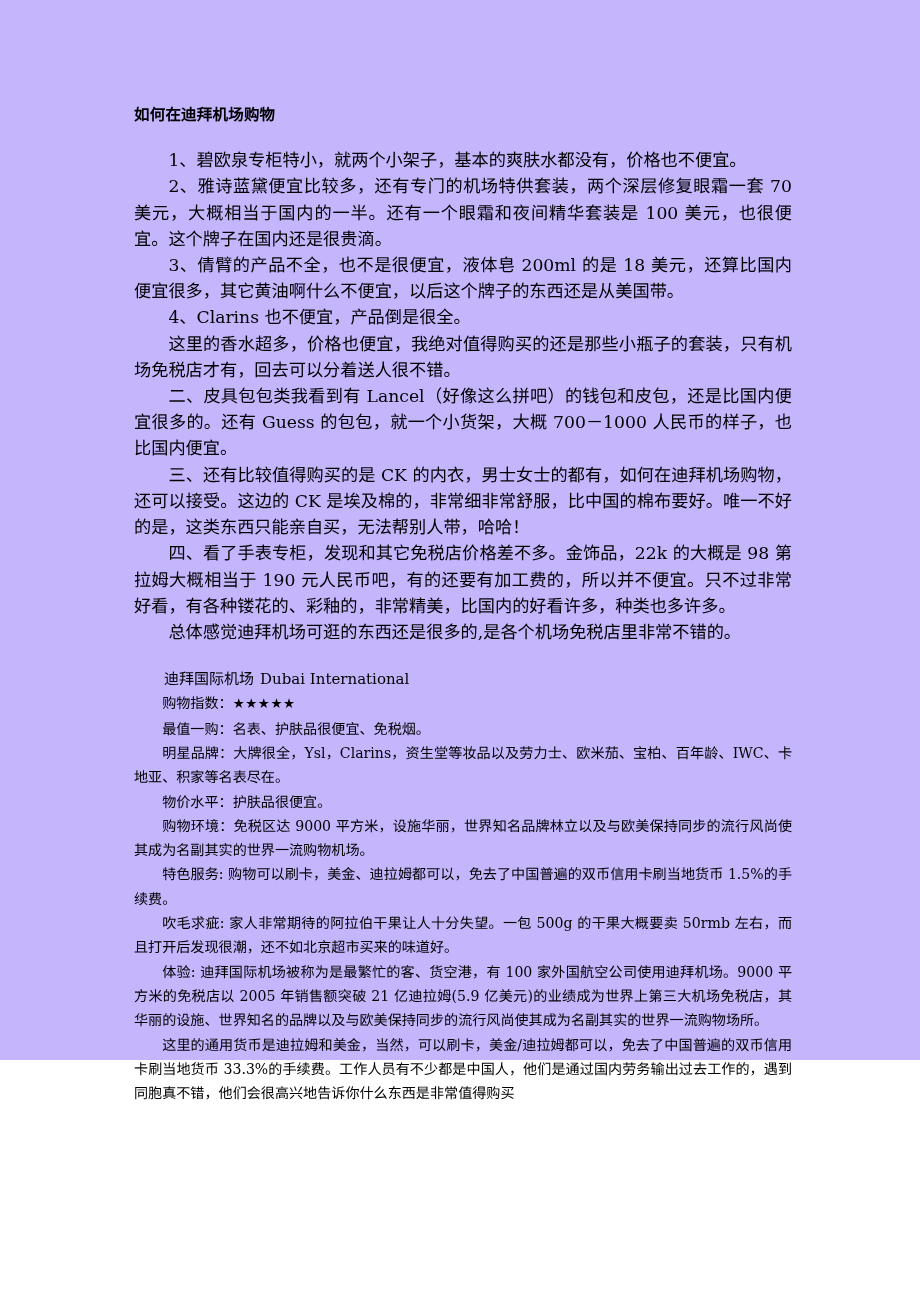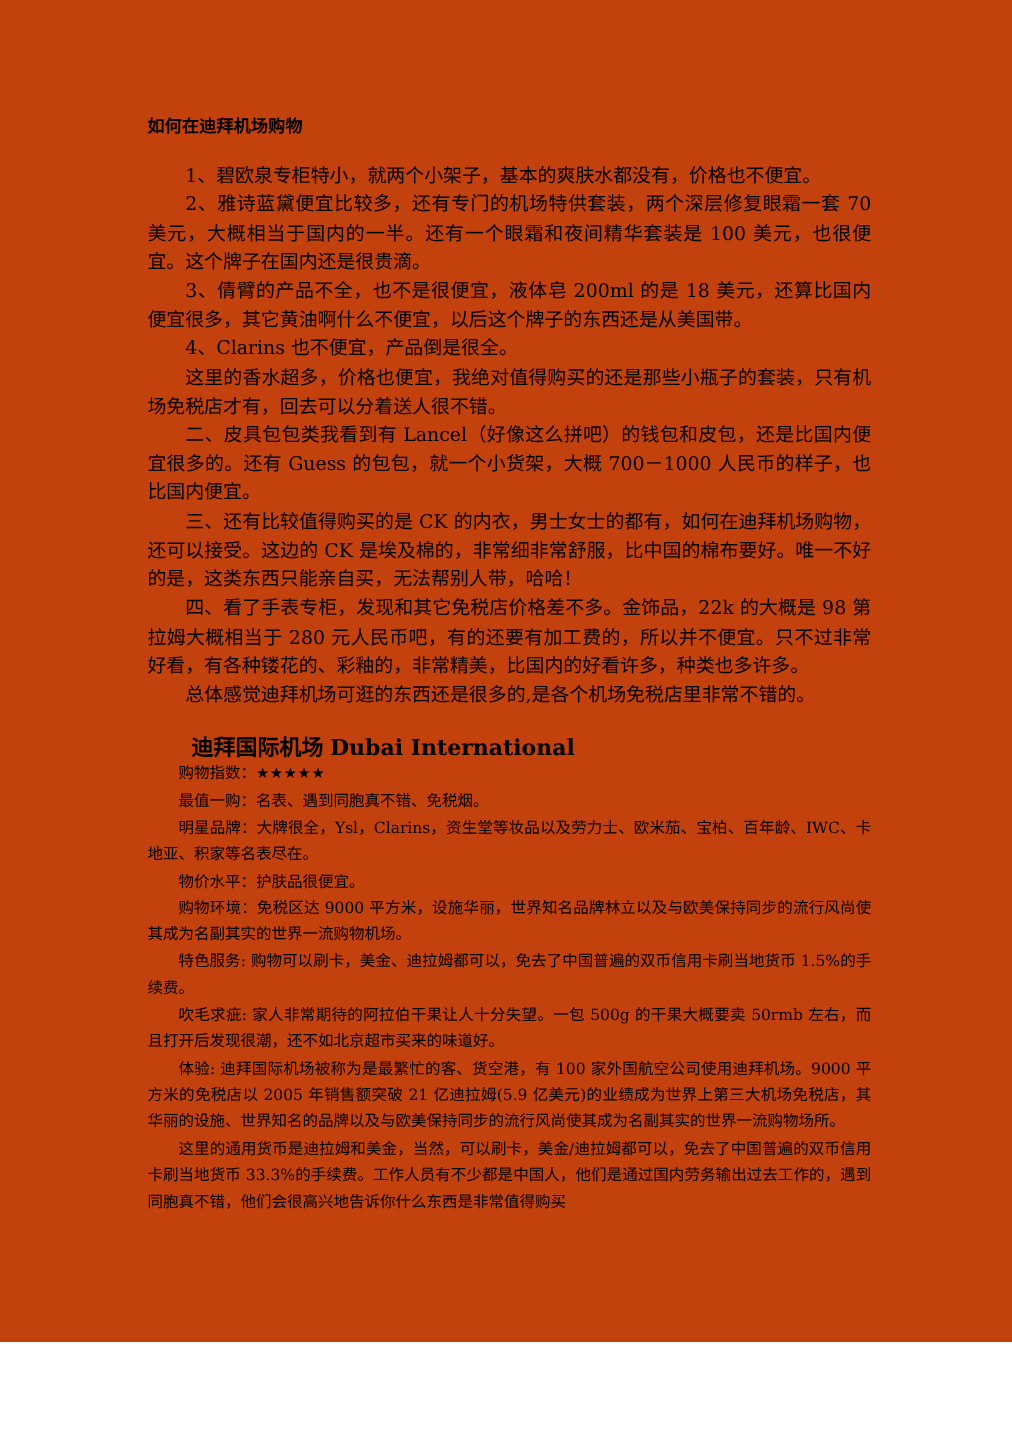--- a/index.html
+++ b/index.html
@@ -16,22 +16,22 @@
     font-family: "DejaVu Serif", "Liberation Serif", serif;
     color: #000000;
     -webkit-font-smoothing: antialiased;
   }
 
   .page {
     position: absolute;
     left: 0;
     top: 0;
     width: 920px;
-    height: 1220px;
-    background: #c2410c;
+    height: 1060px;
+    background: #c4b5fd;
   }
 
   .content {
     position: absolute;
     left: 134px;
     top: 104px;
     width: 658px;
   }
 
   
@@ -63,25 +63,24 @@
     line-height: 24.3px;
     text-align: justify;
     text-justify: inter-ideograph;
     margin-top: 22px;
   }
   .article-info p {
     margin: 0;
     text-indent: 2em;
   }
   .info-head {
-    font-size: 20px;
+    font-size: 15px;
     line-height: 24.3px;
     margin: 0 0 1px 0;
     text-indent: 0;
-    font-weight: bold;
   }
   .info-head .latin {
     margin-left: 6px;
   }
   .label {
     white-space: nowrap;
   }
   .stars {
     font-size: 13.4px;
     letter-spacing: 0.6px;
@@ -97,31 +96,31 @@
     <h1 class="doc-title">如何在迪拜机场购物</h1>
 
     <div class="article-main">
       <p>1、碧欧泉专柜特小，就两个小架子，基本的爽肤水都没有，价格也不便宜。</p>
       <p>2、雅诗蓝黛便宜比较多，还有专门的机场特供套装，两个深层修复眼霜一套 70 美元，大概相当于国内的一半。还有一个眼霜和夜间精华套装是 100 美元，也很便宜。这个牌子在国内还是很贵滴。</p>
       <p>3、倩臂的产品不全，也不是很便宜，液体皂 200ml 的是 18 美元，还算比国内便宜很多，其它黄油啊什么不便宜，以后这个牌子的东西还是从美国带。</p>
       <p>4、Clarins 也不便宜，产品倒是很全。</p>
       <p>这里的香水超多，价格也便宜，我绝对值得购买的还是那些小瓶子的套装，只有机场免税店才有，回去可以分着送人很不错。</p>
       <p>二、皮具包包类我看到有 Lancel（好像这么拼吧）的钱包和皮包，还是比国内便宜很多的。还有 Guess 的包包，就一个小货架，大概 700－1000 人民币的样子，也比国内便宜。</p>
       <p>三、还有比较值得购买的是 CK 的内衣，男士女士的都有，如何在迪拜机场购物，还可以接受。这边的 CK 是埃及棉的，非常细非常舒服，比中国的棉布要好。唯一不好的是，这类东西只能亲自买，无法帮别人带，哈哈！</p>
-      <p>四、看了手表专柜，发现和其它免税店价格差不多。金饰品，22k 的大概是 98 第拉姆大概相当于 280 元人民币吧，有的还要有加工费的，所以并不便宜。只不过非常好看，有各种镂花的、彩釉的，非常精美，比国内的好看许多，种类也多许多。</p>
+      <p>四、看了手表专柜，发现和其它免税店价格差不多。金饰品，22k 的大概是 98 第拉姆大概相当于 190 元人民币吧，有的还要有加工费的，所以并不便宜。只不过非常好看，有各种镂花的、彩釉的，非常精美，比国内的好看许多，种类也多许多。</p>
       <p>总体感觉迪拜机场可逛的东西还是很多的,是各个机场免税店里非常不错的。</p>
     </div>
 
     <div class="article-info">
 
       <p class="info-head"><span>迪拜国际机场</span><span class="latin">Dubai International</span></p>
 
       <p><span class="label">购物指数：</span><span class="stars">★★★★★</span></p>
 
-      <p><span class="label">最值一购：</span><span>名表、遇到同胞真不错、免税烟。</span></p>
+      <p><span class="label">最值一购：</span><span>名表、护肤品很便宜、免税烟。</span></p>
 
       <p><span class="label">明星品牌：</span><span>大牌很全，Ysl，Clarins，资生堂等妆品以及劳力士、欧米茄、宝柏、百年龄、IWC、卡地亚、积家等名表尽在。</span></p>
 
       <p><span class="label">物价水平：</span><span>护肤品很便宜。</span></p>
 
       <p><span class="label">购物环境：</span><span>免税区达 9000 平方米，设施华丽，世界知名品牌林立以及与欧美保持同步的流行风尚使其成为名副其实的世界一流购物机场。</span></p>
 
       <p><span class="label">特色服务:</span><span> 购物可以刷卡，美金、迪拉姆都可以，免去了中国普遍的双币信用卡刷当地货币 1.5%的手续费。</span></p>
 
       <p><span class="label">吹毛求疵:</span><span> 家人非常期待的阿拉伯干果让人十分失望。一包 500g 的干果大概要卖 50rmb 左右，而且打开后发现很潮，还不如北京超市买来的味道好。</span></p>

